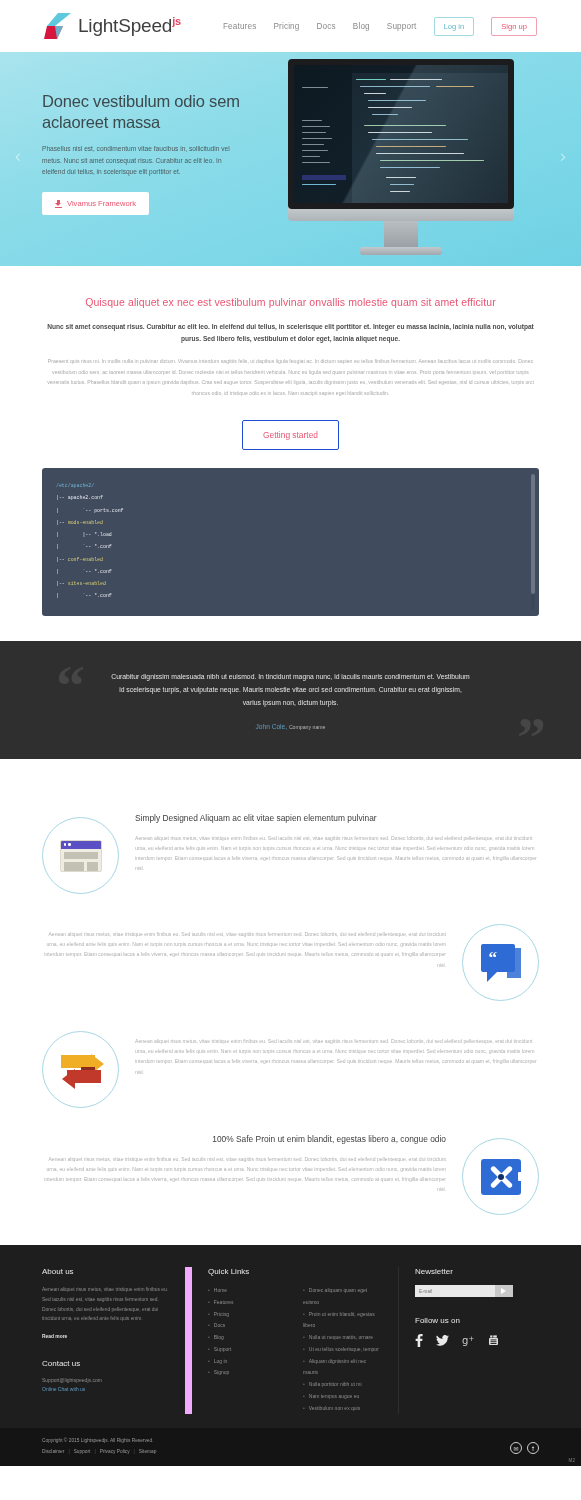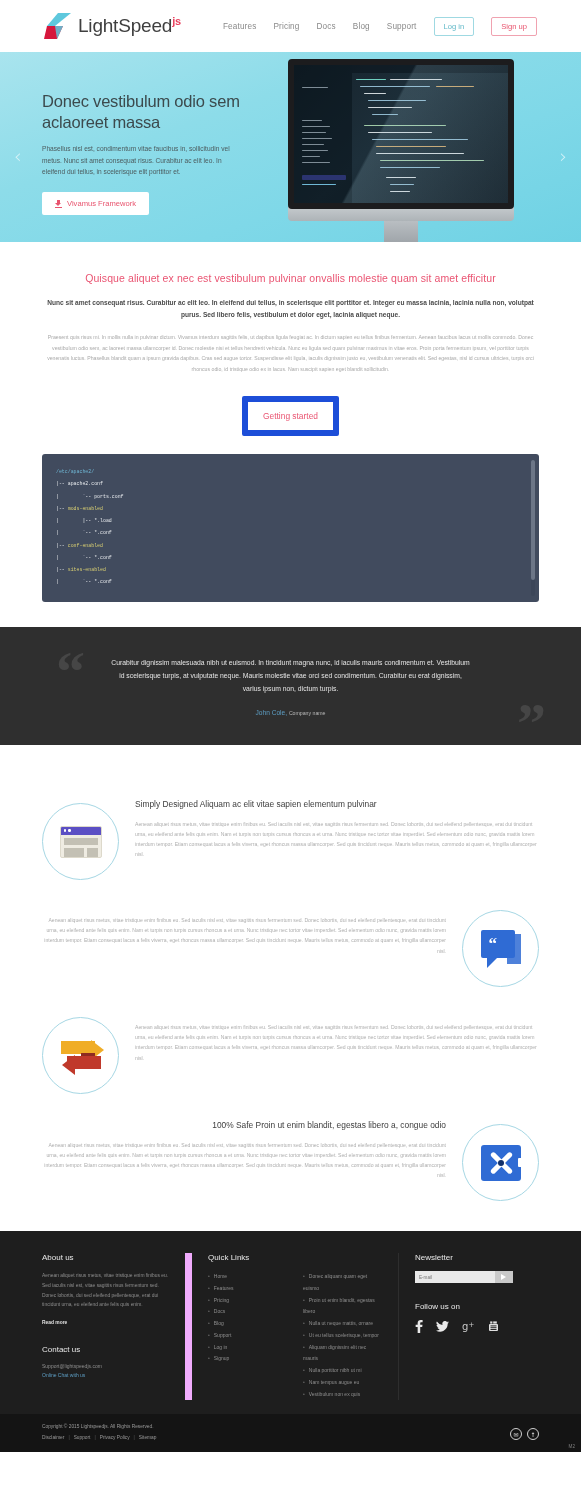--- a/index.html
+++ b/index.html
@@ -28,21 +28,21 @@
     border:1px solid #9fd9e2; color:#62b9c8; border-radius:2px;
     padding:4px 9px; font-size:7.6px; background:#fff;
   }
   .btn-signup {
     border:1px solid #f0a2b0; color:#e8546e; border-radius:2px;
     padding:4px 9px; font-size:7.6px; background:#fff;
   }
 
   
   .hero {
-    height:190px; position:relative; overflow:hidden;
+    height:214px; position:relative; overflow:hidden;
     background:linear-gradient(160deg,#a9e4ee 0%,#8ddce9 35%,#7fd8e8 65%,#6fd2e4 100%);
   }
   .hero-inner { position:relative; height:100%; padding:0 42px; display:flex; align-items:flex-start; }
   .hero-copy { width:215px; padding-top:39px; }
   .hero-title {
     font-size:16.5px; line-height:1.28; color:#3c4a4d; font-weight:400; letter-spacing:-.2px;
   }
   .hero-sub {
     margin-top:10px; font-size:6.6px; line-height:1.75; color:#4c5b5e; width:192px;
   }
@@ -85,21 +85,21 @@
   .mon-neck{ width:34px; height:26px; margin:0 auto; background:linear-gradient(180deg,#b9bec2,#9aa0a5); }
   .mon-base{ width:82px; height:8px; margin:0 auto; border-radius:3px; background:linear-gradient(180deg,#c3c8cc,#a2a8ad); }
   .mon-chin{ height:14px; background:linear-gradient(180deg,#c5cacd,#adb3b7); border-radius:0 0 4px 4px; margin-top:-2px;}
 
   
   .intro { padding:30px 42px 0; text-align:center; }
   .intro h2 { font-size:10.5px; color:#ea5472; font-weight:400; letter-spacing:.1px; }
   .intro .lead { margin-top:13px; font-size:6.6px; line-height:1.85; color:#4b4b4b; font-weight:600; }
   .intro .body { margin-top:11px; font-size:5.2px; line-height:2.0; color:#a8a8a8; }
   .started {
-    margin:22px auto 0; display:block; border:6px solid #1d4ed8; background:#fff;
+    margin:22px auto 0; display:block; border:1px solid #1d4ed8; background:#fff;
     color:#ea5472; font-size:8.4px; padding:9px 0; width:97px; border-radius:2px;
   }
 
   
   .codebox-wrap { padding:18px 42px 0; }
   .codebox {
     background:#414b5e; border-radius:3px; padding:12px 0 12px 14px; position:relative;
     height:148px; overflow:hidden;
   }
   .codebox pre {

